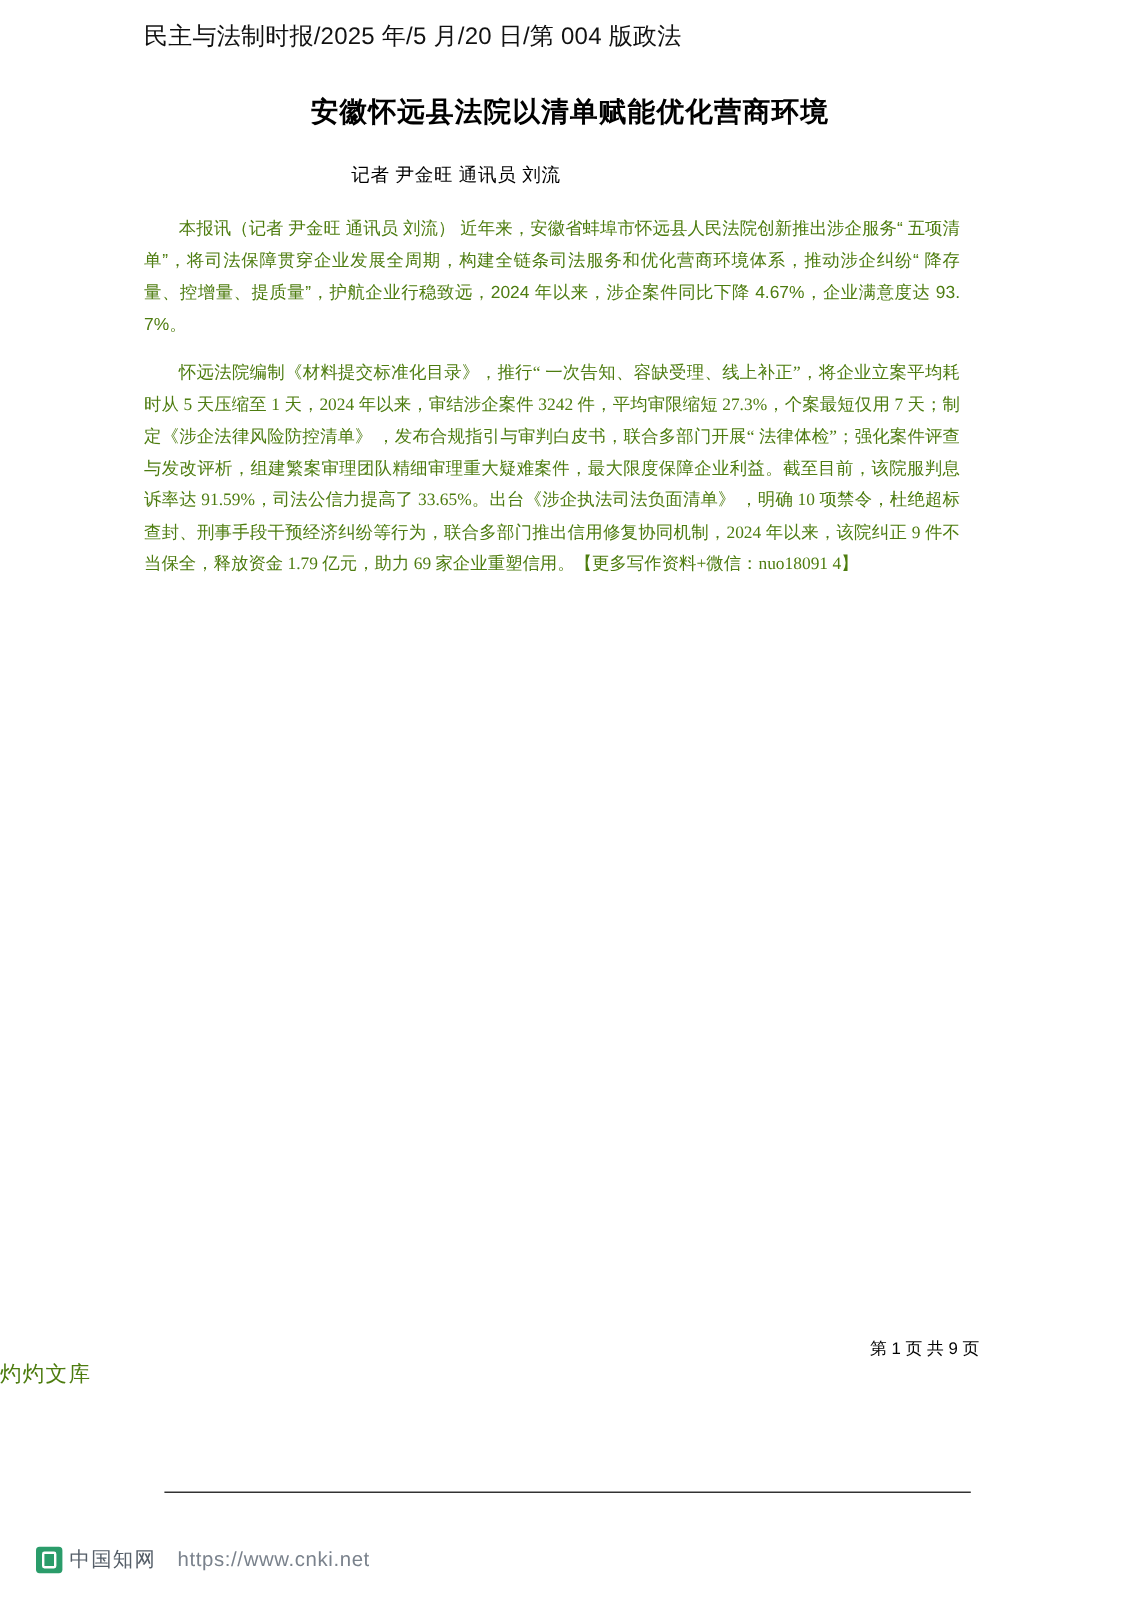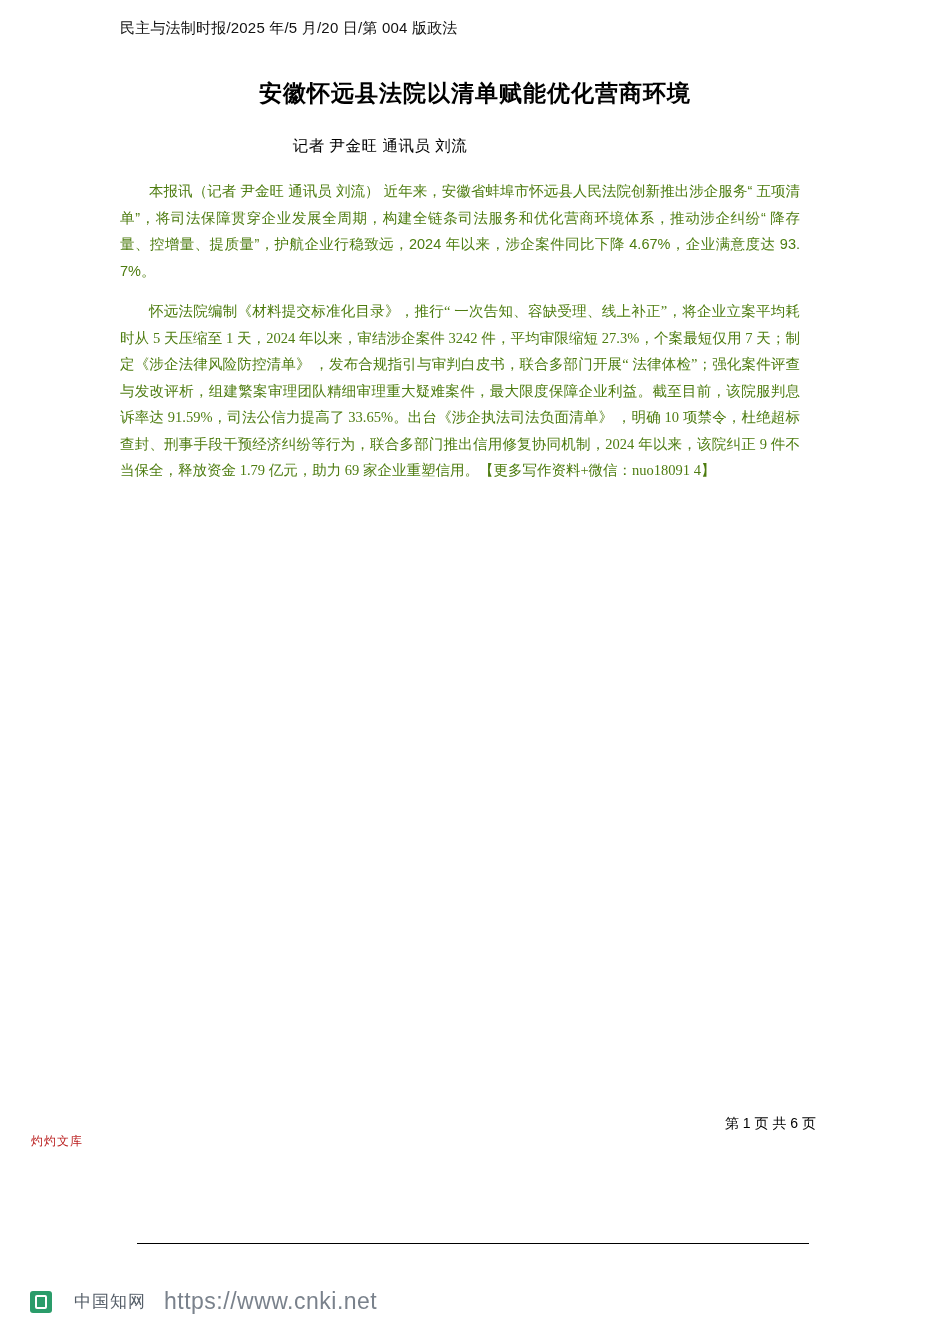--- a/index.html
+++ b/index.html
@@ -20,21 +20,21 @@
     left: 0; top: 0;
     width: 950px;
     height: 1344px;
     background: #fff;
   }
   .header-line {
     position: absolute;
     left: 120px;
     top: 16px;
     width: 700px;
-    font-size: 15px;
+    font-size: 20px;
     line-height: 1.55;
     color: #111;
     letter-spacing: 0.2px;
   }
   .doc-title {
     position: absolute;
     left: 0;
     top: 78px;
     width: 950px;
     text-align: center;
@@ -79,45 +79,44 @@
     top: 1115px;
     width: 816px;
     text-align: right;
     font-size: 14px;
     color: #000;
   }
   .watermark-left {
     position: absolute;
     left: 0px;
     top: 1133px;
-    font-size: 12px;
-    color: #b91c1c;
+    font-size: 18px;
+    color: #4d7c0f;
     letter-spacing: 1px;
-    margin-left: 31px;
   }
   .bottom-rule {
     position: absolute;
     left: 137px;
     top: 1243px;
     width: 672px;
     height: 1px;
     background: #000;
   }
   .cnki-bar {
     position: absolute;
     left: 30px;
     top: 1288px;
     display: flex;
     align-items: center;
     gap: 18px;
   }
   .cnki-logo {
     display: flex;
     align-items: center;
-    gap: 22px;
+    gap: 6px;
   }
   .cnki-mark {
     width: 22px;
     height: 22px;
     border-radius: 3px;
     background: #2a9c6a;
     position: relative;
     flex: none;
   }
   .cnki-mark::before {
@@ -128,42 +127,42 @@
     border: 2px solid #ffffff;
     border-radius: 2px;
     box-sizing: border-box;
   }
   .cnki-name {
     font-size: 17px;
     color: #555e68;
     letter-spacing: 1px;
   }
   .cnki-url {
-    font-size: 23px;
+    font-size: 17px;
     color: #7a828c;
     letter-spacing: 0.5px;
   }
 </style>
 </head>
 <body>
 
 <div class="page">
 
   <div class="header-line">民主与法制时报/2025 年/5 月/20 日/第 004 版政法</div>
 
   <div class="doc-title">安徽怀远县法院以清单赋能优化营商环境</div>
 
   <div class="byline">记者  尹金旺  通讯员  刘流</div>
 
   <div class="body-area">
     <p class="para">本报讯（记者 尹金旺 通讯员 刘流） 近年来，安徽省蚌埠市怀远县人民法院创新推出涉企服务“ 五项清单”，将司法保障贯穿企业发展全周期，构建全链条司法服务和优化营商环境体系，推动涉企纠纷“ 降存量、控增量、提质量”，护航企业行稳致远，2024 年以来，涉企案件同比下降 4.67%，企业满意度达 93.7%。</p>
     <p class="para tight">怀远法院编制《材料提交标准化目录》，推行“ 一次告知、容缺受理、线上补正”，将企业立案平均耗时从 5 天压缩至 1 天，2024 年以来，审结涉企案件 3242 件，平均审限缩短 27.3%，个案最短仅用 7 天；制定《涉企法律风险防控清单》 ，发布合规指引与审判白皮书，联合多部门开展“ 法律体检”；强化案件评查与发改评析，组建繁案审理团队精细审理重大疑难案件，最大限度保障企业利益。截至目前，该院服判息诉率达 91.59%，司法公信力提高了 33.65%。出台《涉企执法司法负面清单》 ，明确 10 项禁令，杜绝超标查封、刑事手段干预经济纠纷等行为，联合多部门推出信用修复协同机制，2024 年以来，该院纠正 9 件不当保全，释放资金 1.79 亿元，助力 69 家企业重塑信用。【更多写作资料+微信：nuo18091 4】</p>
   </div>
 
-  <div class="footer-pages">第 1 页 共 6 页</div>
+  <div class="footer-pages">第 1 页 共 9 页</div>
 
   <div class="watermark-left">灼灼文库</div>
 
   <div class="bottom-rule"></div>
 
   <div class="cnki-bar">
     <div class="cnki-logo">
       <span class="cnki-mark"></span>
       <span class="cnki-name">中国知网</span>
     </div>

